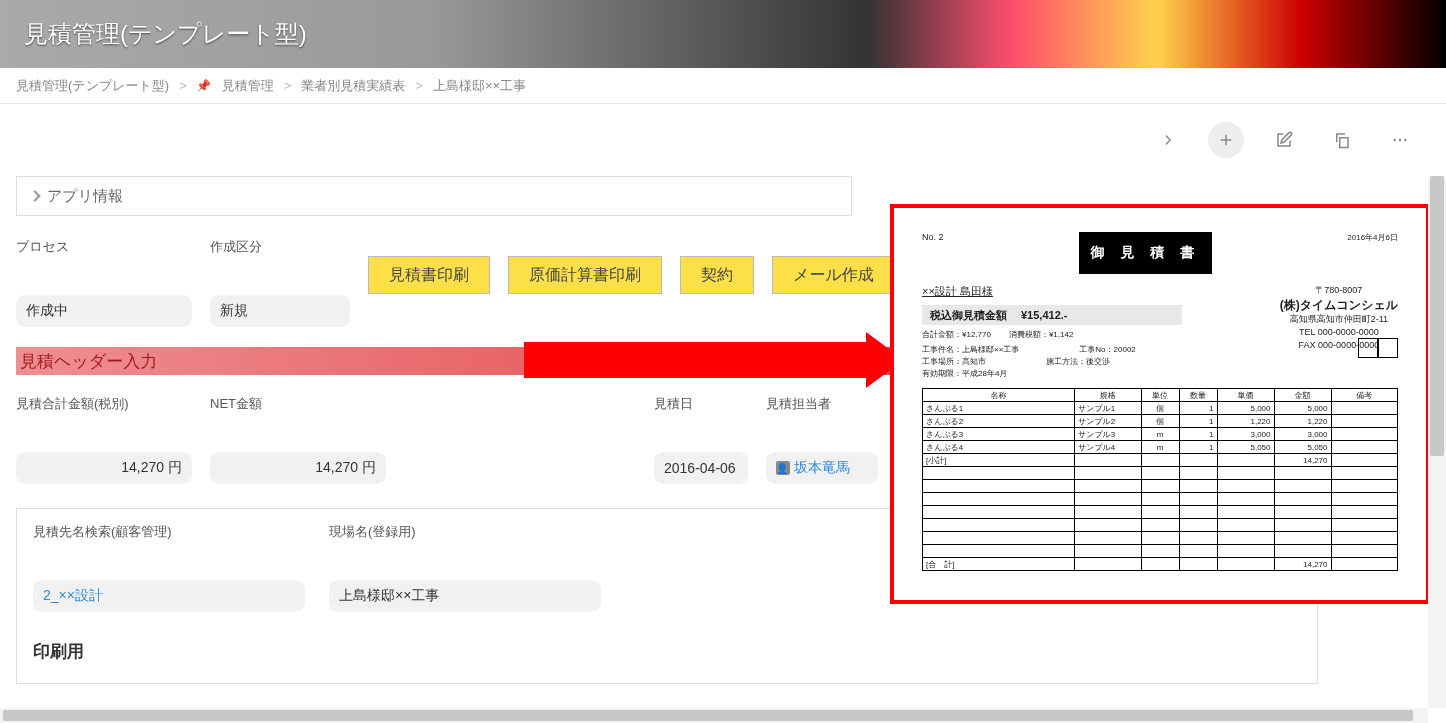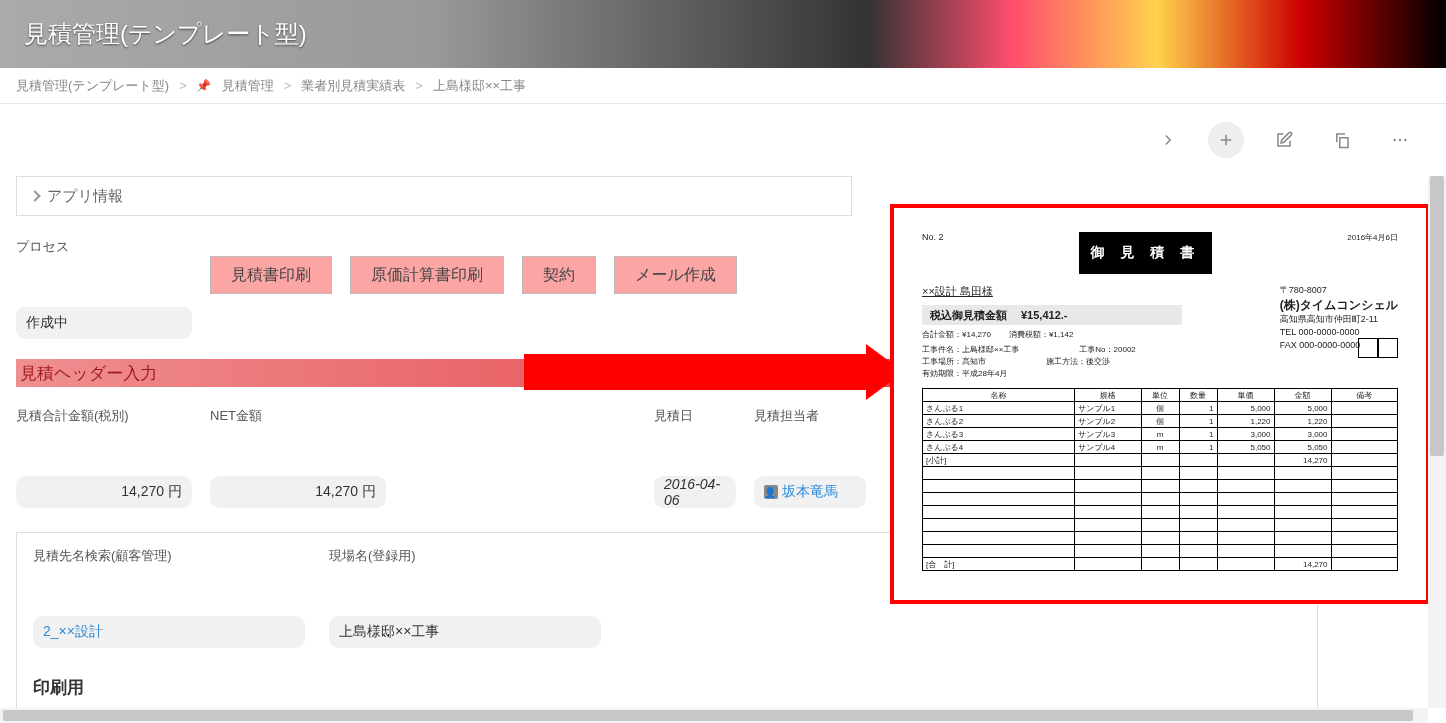--- a/index.html
+++ b/index.html
@@ -14,54 +14,54 @@
   .toolbar { height: 72px; display: flex; align-items: center; justify-content: flex-end; gap: 22px; padding: 0 28px; }
   .t-icon { width: 36px; height: 36px; display: flex; align-items: center; justify-content: center; border-radius: 50%; color: #888; cursor: pointer; }
   .t-icon.plus { background: #eee; }
   .t-icon svg { width: 18px; height: 18px; }
   .main-scroll { position: absolute; top: 176px; left: 0; right: 18px; bottom: 15px; overflow: hidden; padding-left: 16px; }
   .app-card { border: 1px solid #ddd; width: 836px; height: 40px; display: flex; align-items: center; padding: 0 14px; gap: 8px; color: #666; font-size: 15px; margin-bottom: 22px; cursor: pointer; }
   .chev { display: inline-block; width: 8px; height: 8px; border-right: 2px solid #999; border-bottom: 2px solid #999; }
   .chev.right { transform: rotate(-45deg); }
   .chev.down { transform: rotate(45deg); }
   .row1 { display: flex; align-items: flex-start; gap: 18px; margin-bottom: 20px; }
-  .field { display: flex; flex-direction: column; gap: 20px; }
+  .field { display: flex; flex-direction: column; gap: 8px; }
   .field-label { font-size: 13px; color: #555; }
   .field-value { background: #f1f1f1; height: 32px; display: flex; align-items: center; padding: 0 10px; font-size: 14px; color: #333; border-radius: 9px; margin-top: 31px; }
   .w-process { width: 176px; }
   .w-kubun { width: 140px; }
-  .btn { height: 38px; padding: 0 20px; background: #fca5a5; border: 1px solid #bbb; display: flex; align-items: center; font-size: 16px; color: #444; cursor: pointer; margin-top: 18px; }
+  .btn { height: 38px; padding: 0 20px; background: #fde047; border: 1px solid #bbb; display: flex; align-items: center; font-size: 16px; color: #444; cursor: pointer; margin-top: 18px; }
   .section-band { height: 28px; background: linear-gradient(90deg, #ef8f92 0%, #e33b3e 70%, #e33b3e 100%); display: flex; align-items: center; padding-left: 4px; color: #a01a1c; font-size: 17px; width: 100%; position: relative; }
   .arrow-wrap { position: absolute; left: 508px; top: -12px; height: 50px; width: 380px; display: flex; align-items: center; }
   .arrow-body { height: 36px; background: #ff0000; flex: 1; }
   .arrow-head { width: 0; height: 0; border-top: 28px solid transparent; border-bottom: 28px solid transparent; border-left: 38px solid #ff0000; }
   .row2 { display: flex; gap: 18px; margin-top: 20px; }
   .field-value.right { justify-content: flex-end; }
   .w-amount { width: 176px; }
   .w-net { width: 176px; }
-  .w-date { width: 82px; font-style: italic; }
+  .w-date { width: 94px; }
   .w-person { width: 112px; }
   .person-val { display: flex; align-items: center; gap: 4px; color: #2c8ad9; }
   .person-ico { width: 14px; height: 14px; background: #888; display: inline-flex; align-items: center; justify-content: center; color: #fff; font-size: 10px; border-radius: 2px; }
   .header-card { border: 1px solid #ddd; width: 1302px; margin-top: 24px; padding: 14px 16px 20px; }
   .header-title-row { display: flex; align-items: center; gap: 8px; color: #666; font-size: 15px; margin-bottom: 18px; cursor: pointer; }
   .row3 { display: flex; gap: 24px; }
   .w-search { width: 272px; }
   .w-genba { width: 272px; }
   .link-val { color: #2c8ad9; }
   .print-title { font-size: 17px; font-weight: 600; margin-top: 28px; }
   
   .quote-overlay { position: absolute; top: 204px; left: 890px; width: 540px; height: 400px; border: 4px solid #ff0000; background: #fff; padding: 24px 28px 16px; font-size: 10px; color: #222; }
   .q-top { display: flex; justify-content: space-between; align-items: flex-start; }
   .q-no { font-size: 9px; }
   .q-title { background: #000; color: #fff; padding: 12px 12px; font-size: 14px; letter-spacing: 6px; font-weight: 600; }
   .q-date { font-size: 8px; text-align: right; }
   .q-mid { display: flex; justify-content: space-between; margin-top: 10px; }
   .q-client { text-decoration: underline; font-size: 11px; font-weight: 500; }
-  .q-company { text-align: left; font-size: 9px; line-height: 1.4; }
+  .q-company { text-align: center; font-size: 9px; line-height: 1.4; }
   .q-company-name { font-size: 12px; font-weight: 600; }
   .q-totalbar { background: #e8e8e8; height: 20px; display: flex; align-items: center; padding: 0 8px; font-size: 11px; font-weight: 600; margin-top: 6px; width: 260px; gap: 14px; }
   .q-sub { font-size: 8px; display: flex; gap: 18px; margin-top: 4px; }
   .q-info { font-size: 8px; margin-top: 4px; line-height: 1.5; }
   .q-info-row { display: flex; gap: 60px; }
   .q-stamp-row { position: absolute; right: 28px; top: 130px; display: flex; }
   .q-stamp { width: 20px; height: 20px; border: 1px solid #000; }
   .q-table { width: 100%; border-collapse: collapse; margin-top: 8px; font-size: 8px; }
   .q-table th, .q-table td { border: 1px solid #000; height: 13px; padding: 0 3px; text-align: center; }
   .q-table th { background: #fff; font-weight: 400; }
@@ -129,20 +129,24 @@
     <div class="app-card">
       <span class="chev right"></span>
       <span>アプリ情報</span>
     </div>
 
     <div class="row1">
       <div class="field">
         <div class="field-label">プロセス</div>
         <div class="field-value w-process">作成中</div>
       </div>
+      <div class="field">
+        <div class="field-label">作成区分</div>
+        <div class="field-value w-kubun">新規</div>
+      </div>
       <button class="btn">見積書印刷</button>
       <button class="btn">原価計算書印刷</button>
       <button class="btn">契約</button>
       <button class="btn">メール作成</button>
     </div>
 
     <div class="section-band">
       <span>見積ヘッダー入力</span>
       <div class="arrow-wrap">
         <div class="arrow-body"></div>
@@ -197,21 +201,21 @@
       <div class="q-date">2016年4月6日</div>
     </div>
     <div class="q-mid">
       <div>
         <div class="q-client">××設計  島田様</div>
         <div class="q-totalbar">
           <span>税込御見積金額</span>
           <span>¥15,412.-</span>
         </div>
         <div class="q-sub">
-          <span>合計金額：¥14,270</span>
+          <span>合計金額：¥12,770</span>
           <span>消費税額：¥1,142</span>
         </div>
         <div class="q-info">
           <div class="q-info-row">
             <span>工事件名：上島様邸××工事</span>
             <span>工事No：20002</span>
           </div>
           <div class="q-info-row">
             <span>工事場所：高知市</span>
             <span>施工方法：後交渉</span>

